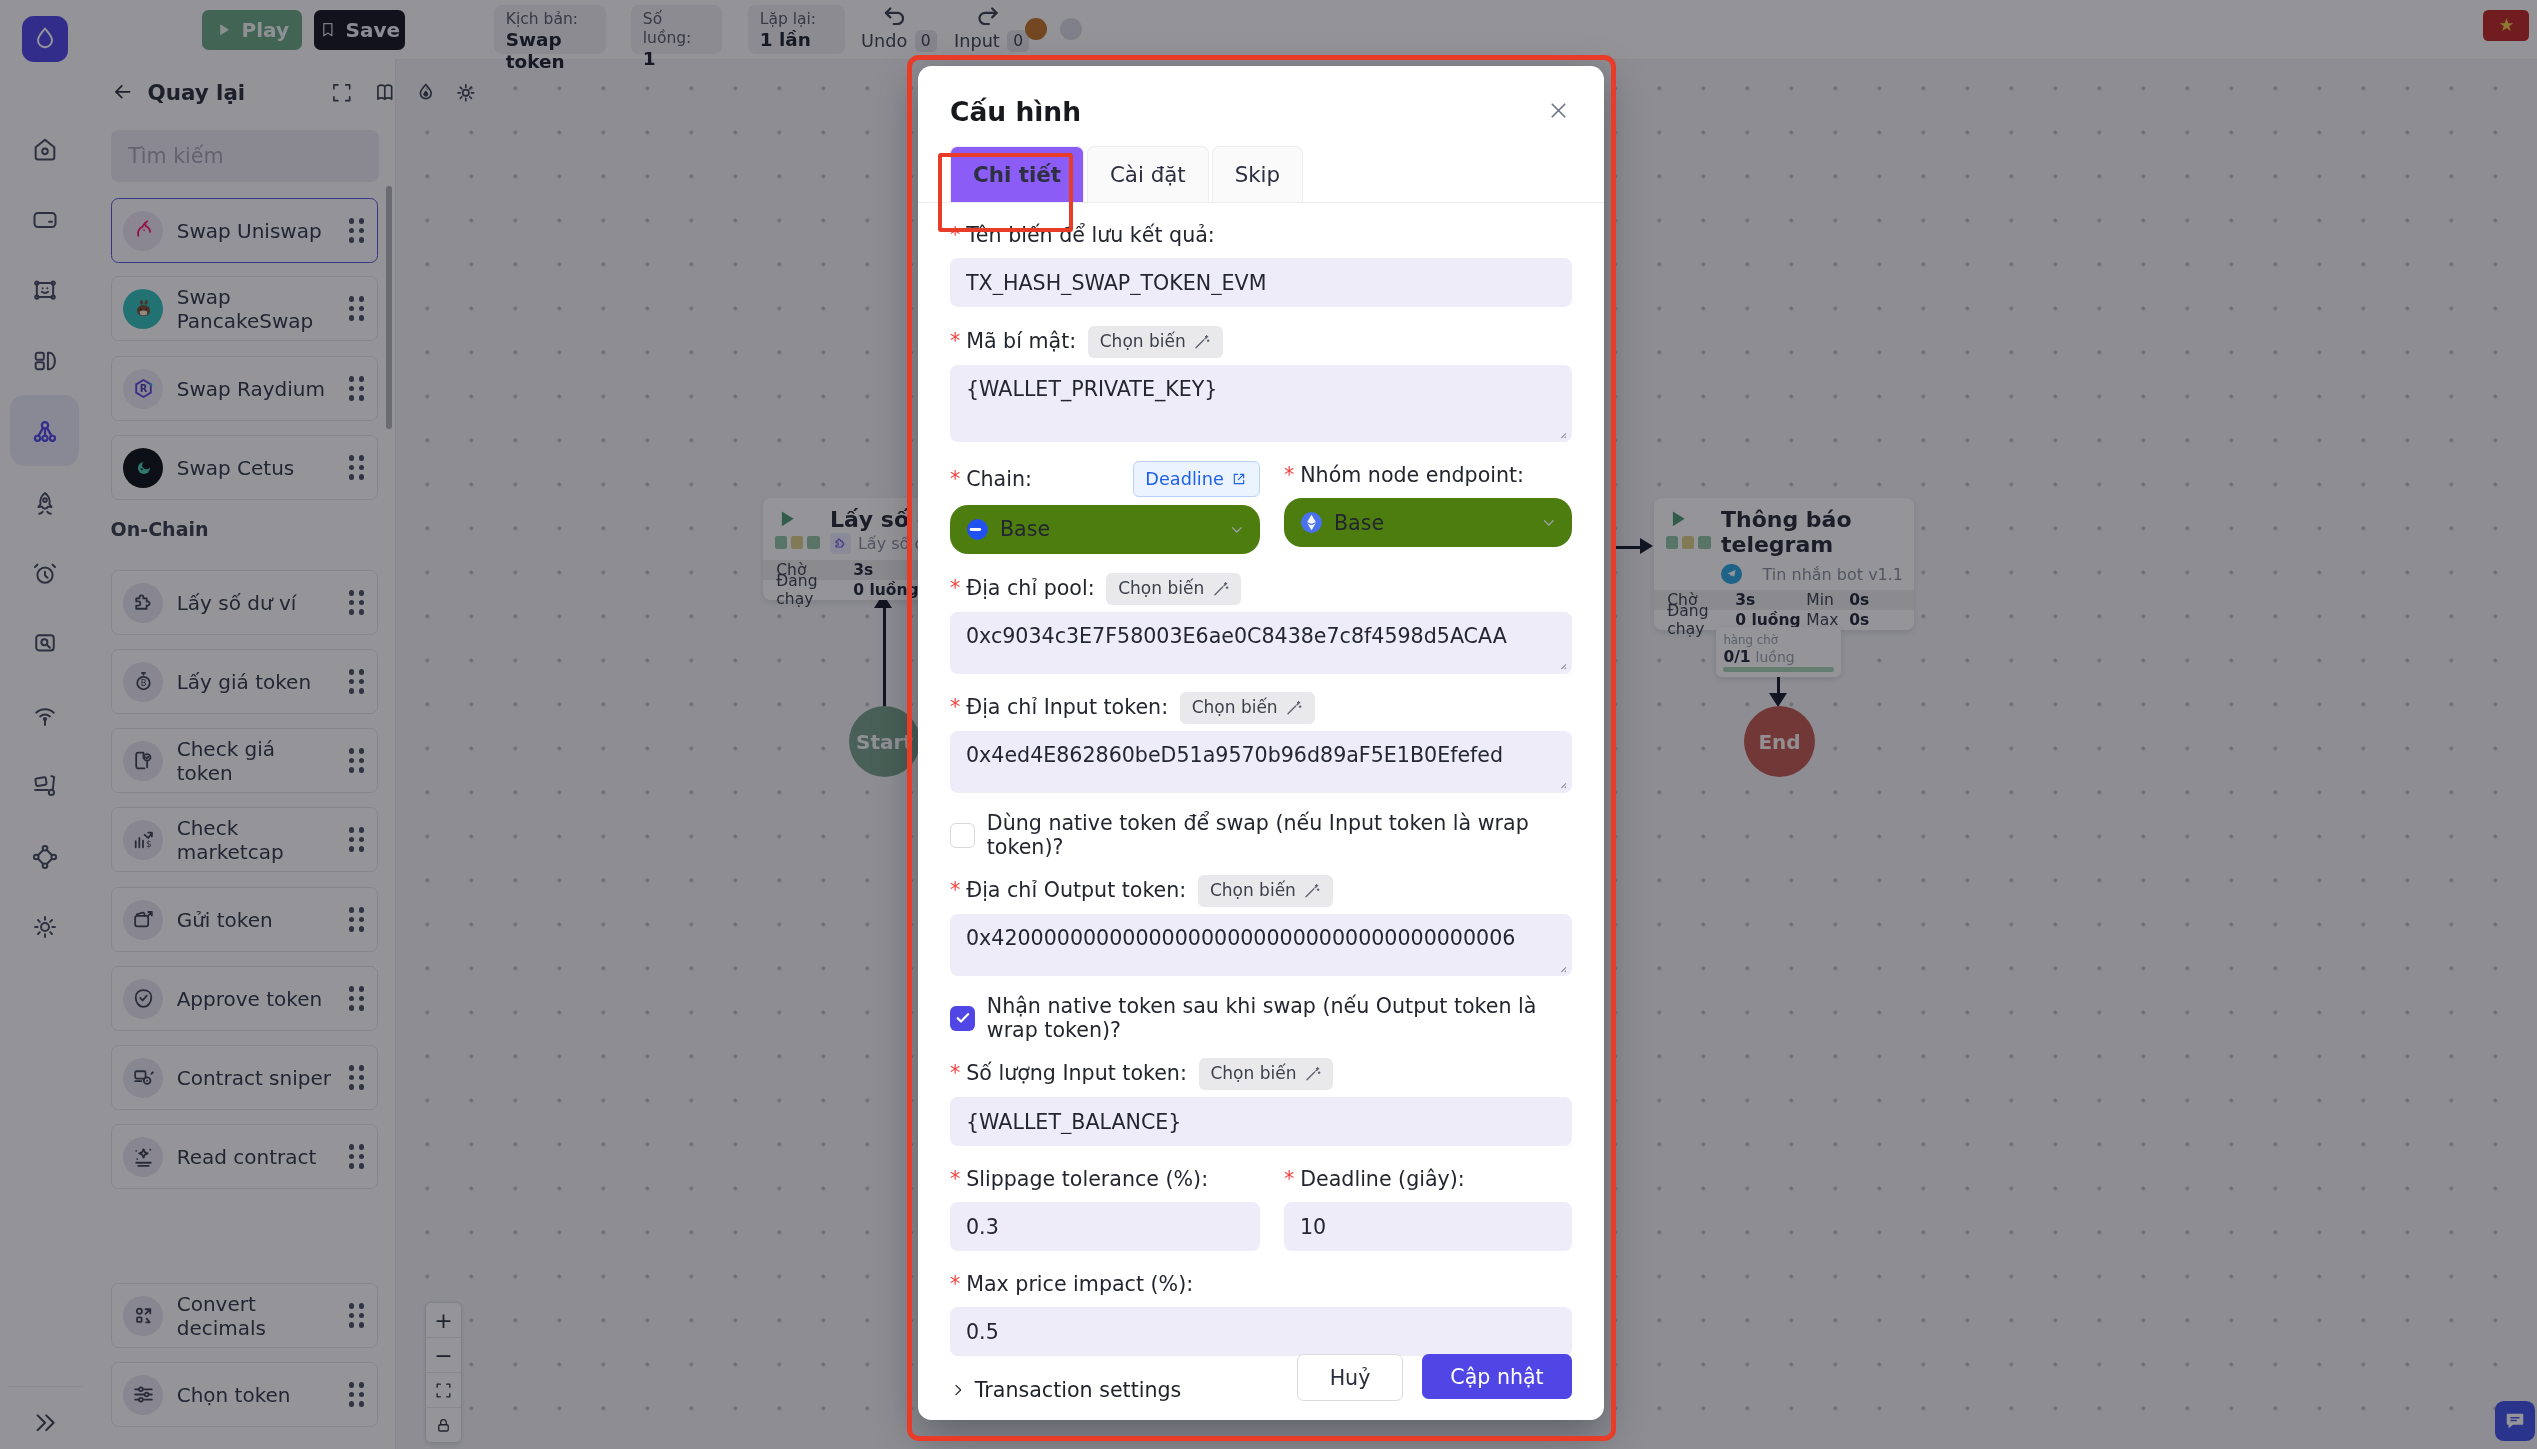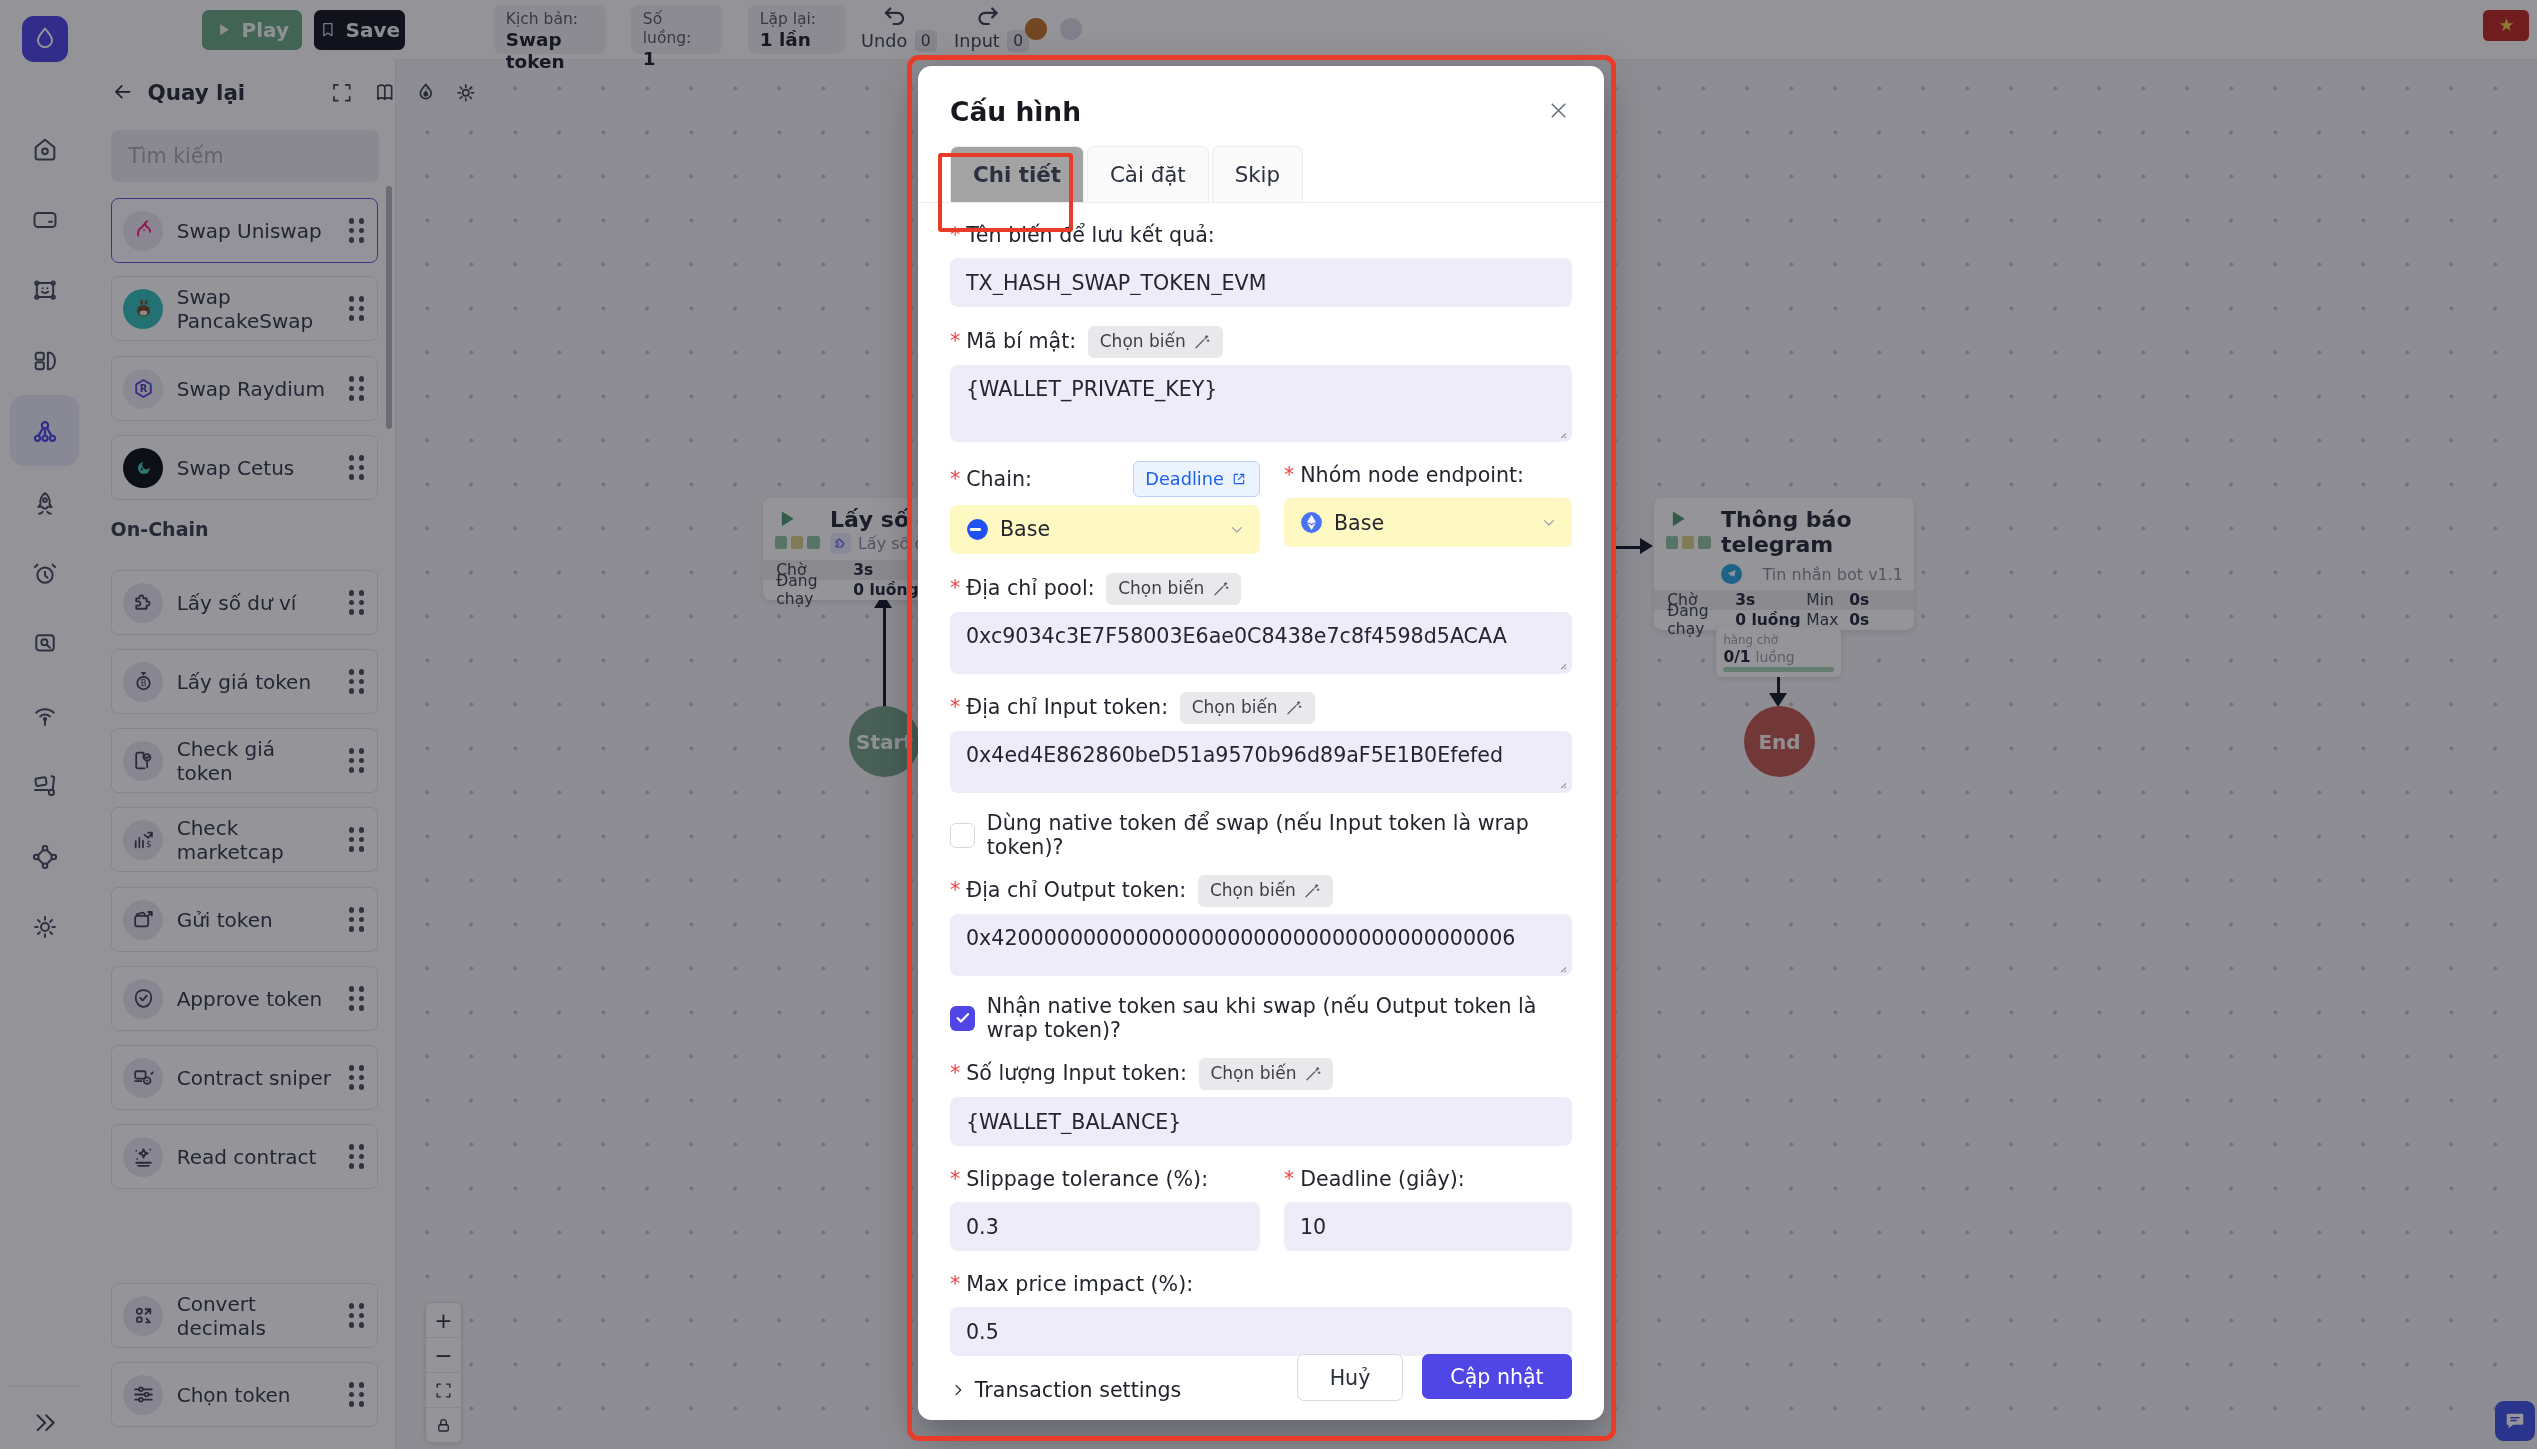--- a/index.html
+++ b/index.html
@@ -76,35 +76,35 @@
 
   
   .dim{position:absolute;left:0;top:0;width:2538px;height:1449px;background:rgba(13,14,22,.44);z-index:50}
   .modal{position:absolute;left:918px;top:66px;width:686px;height:1354px;background:#fff;border-radius:13.3px;z-index:100;
          box-shadow:0 14.7px 44px rgba(10,12,25,.35);padding:29.5px 32px;box-sizing:border-box}
   .m-title{font-size:26.5px;font-weight:700;color:#17191f}
   .m-close{position:absolute;top:32px;right:32px;width:26.5px;height:26.5px;color:#6d7382}
   .tabs{display:flex;margin-top:19px;position:relative}
   .tab{height:55px;padding:0 22px;display:flex;align-items:center;font-size:21.4px;color:#2c3040;background:#fafafb;
        border:0.7px solid #ececf1;border-bottom:none;border-radius:7.4px 7.4px 0 0;margin-right:2.9px}
-  .tab.active{background:#a3a3a3;font-weight:600}
+  .tab.active{background:#8b5cf6;font-weight:600}
   .tabline{height:0.7px;background:#ececf1;margin:0 -32px 0 -32px}
   .req{color:#f23f3f;margin-right:5.9px;font-size:20.6px}
   .flabel{font-size:20.6px;color:#23262f;line-height:29.5px;display:flex;align-items:center}
   .vchip{display:inline-flex;align-items:center;gap:7.4px;height:32px;padding:0 11.8px;margin-left:11.8px;border-radius:5.9px;background:#e9e9ec;font-size:17px;color:#3c3f4a}
   .vchip svg{width:17.7px;height:17.7px;color:#5b5f6b}
   .minput{width:100%;height:49px;border:none;border-radius:7.4px;background:#efecfa;font-size:20.6px;color:#23262f;
           padding:0 16px;box-sizing:border-box;outline:none;margin-top:7.4px;font-family:inherit}
   .mtext{position:relative;width:100%;border-radius:7.4px;background:#efecfa;font-size:20.6px;color:#23262f;
          padding:11.8px 16px;box-sizing:border-box;margin-top:7.4px}
   .rsz{position:absolute;right:4.4px;bottom:2.9px;width:16px;height:16px;color:#8f8f9a}
   .fg{margin-top:19px}
   .row2{display:flex;justify-content:space-between}
   .col-l{width:310px}.col-r{width:288px}
-  .mselect{height:49px;border-radius:7px;background:#fef9c3;display:flex;align-items:center;gap:10.3px;padding:0 14.7px;margin-top:7.4px;font-size:20.6px;color:#23262f}
+  .mselect{height:49px;border-radius:18px;background:#4d7c0f;display:flex;align-items:center;gap:10.3px;padding:0 14.7px;margin-top:7.4px;font-size:20.6px;color:#23262f}
   .mselect .chev{margin-left:auto;color:#a0a0ac}
   .contractbtn{display:inline-flex;align-items:center;gap:7.4px;height:34px;padding:0 11.8px;border-radius:5.9px;
                background:#eaf3fe;border:1.1px solid #b9d2f7;color:#2160e8;font-size:17.7px}
   .cbrow{display:flex;align-items:center;gap:11.8px;margin-top:17.7px;font-size:20.6px;color:#23262f}
   .cbox{width:25px;height:25px;border-radius:5.9px;box-sizing:border-box;flex:none;display:flex;align-items:center;justify-content:center}
   .cbox.off{border:1.5px solid #d7d7de;background:#fff}
   .cbox.on{background:#4f46e5}
   .txset{display:flex;align-items:center;gap:8.8px;margin-top:22px;font-size:20.6px;color:#1e2128}
   .m-footer{position:absolute;right:32px;bottom:19px;display:flex;gap:19px}
   .btn-cancel{min-width:72px;height:45px;border-radius:6.6px;border:1.1px solid #d9d9de;background:#fff;font-size:20.6px;color:#2a2e3a;display:flex;align-items:center;justify-content:center;padding:0 16px}

